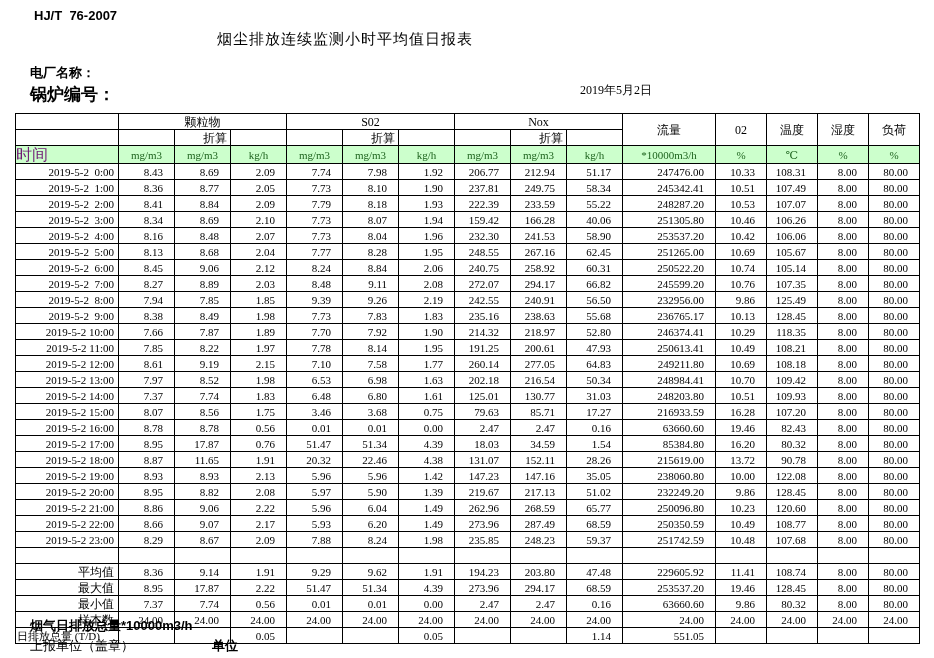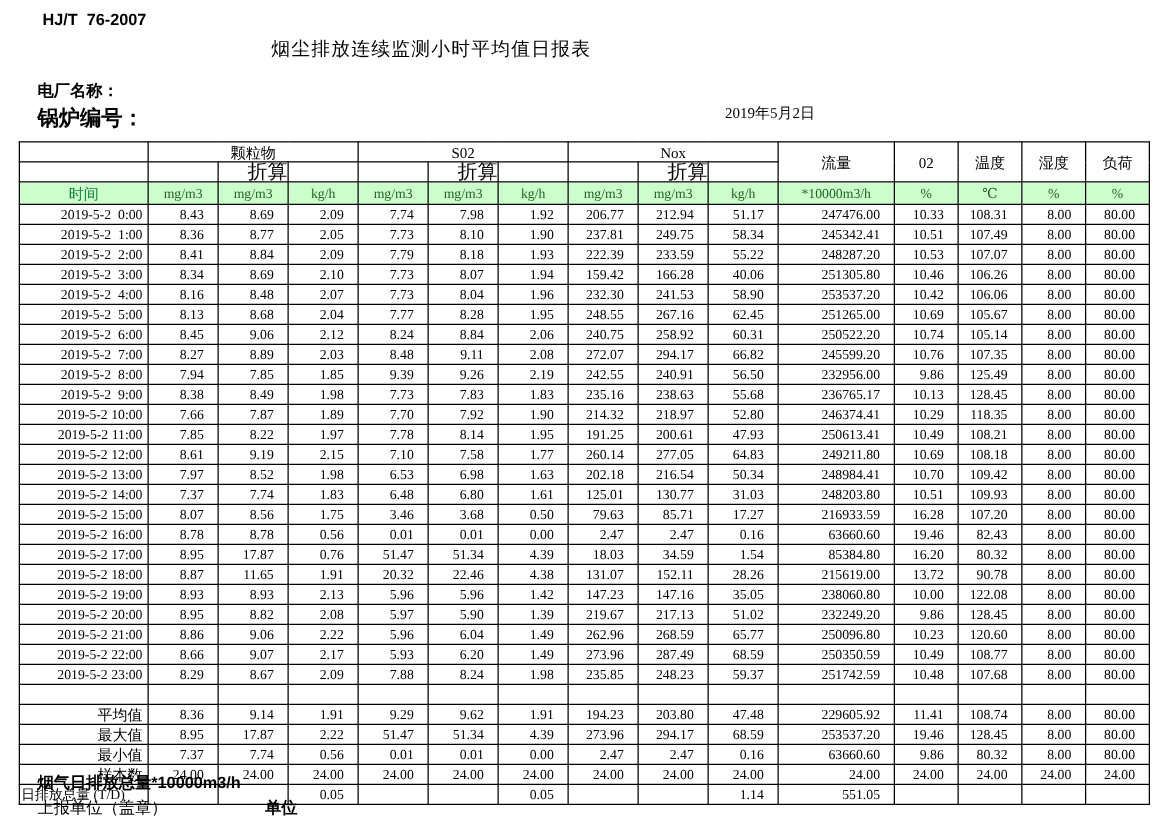--- a/index.html
+++ b/index.html
@@ -15,22 +15,22 @@
   #report-date{left:568px;top:82px;font-size:12px;font-family:"Liberation Serif","DejaVu Serif",serif;}
   #tbl-wrap{position:absolute;left:15px;top:113px;}
   table{border-collapse:collapse;table-layout:fixed;}
   td{
     border:1px solid #000;height:15px;padding:0;overflow:hidden;white-space:pre;
     font-family:"Liberation Serif","DejaVu Serif",serif;font-size:11px;line-height:12px;
     vertical-align:middle;
   }
   tr.unit-row td{height:17px;background:#ccffcc;}
   .ghd{font-size:12px;text-align:center;}
-  .zhe{font-size:16px;text-align:right;}
-  .timehdr{font-size:12px;text-align:center;color:#15803d;}
+  .zhe{font-size:12px;text-align:left;padding-left:28px;}
+  .timehdr{font-size:16px;color:#701a75;}
   .unit{text-align:center;color:#1e641e;font-size:11px;}
   .n{text-align:right;padding-right:11px;}
   .t{text-align:right;padding-right:4px;}
   .sl{text-align:right;padding-right:4px;font-size:12px;}
   .dl{text-align:left;padding-left:1px;font-size:11px;}
   #flue-total{left:18px;top:617px;font-size:13px;font-weight:bold;}
   #report-unit{left:18px;top:637px;font-size:13px;font-weight:normal;}
   #unit-label{left:200px;top:637px;font-size:13px;font-weight:bold;}
 </style>
 </head>
@@ -359,21 +359,21 @@
           <td class="n">8.00</td>
           <td class="n">80.00</td>
         </tr>
         <tr>
           <td class="t">2019-5-2 15:00</td>
           <td class="n">8.07</td>
           <td class="n">8.56</td>
           <td class="n">1.75</td>
           <td class="n">3.46</td>
           <td class="n">3.68</td>
-          <td class="n">0.50</td>
+          <td class="n">0.75</td>
           <td class="n">79.63</td>
           <td class="n">85.71</td>
           <td class="n">17.27</td>
           <td class="n">216933.59</td>
           <td class="n">16.28</td>
           <td class="n">107.20</td>
           <td class="n">8.00</td>
           <td class="n">80.00</td>
         </tr>
         <tr>

